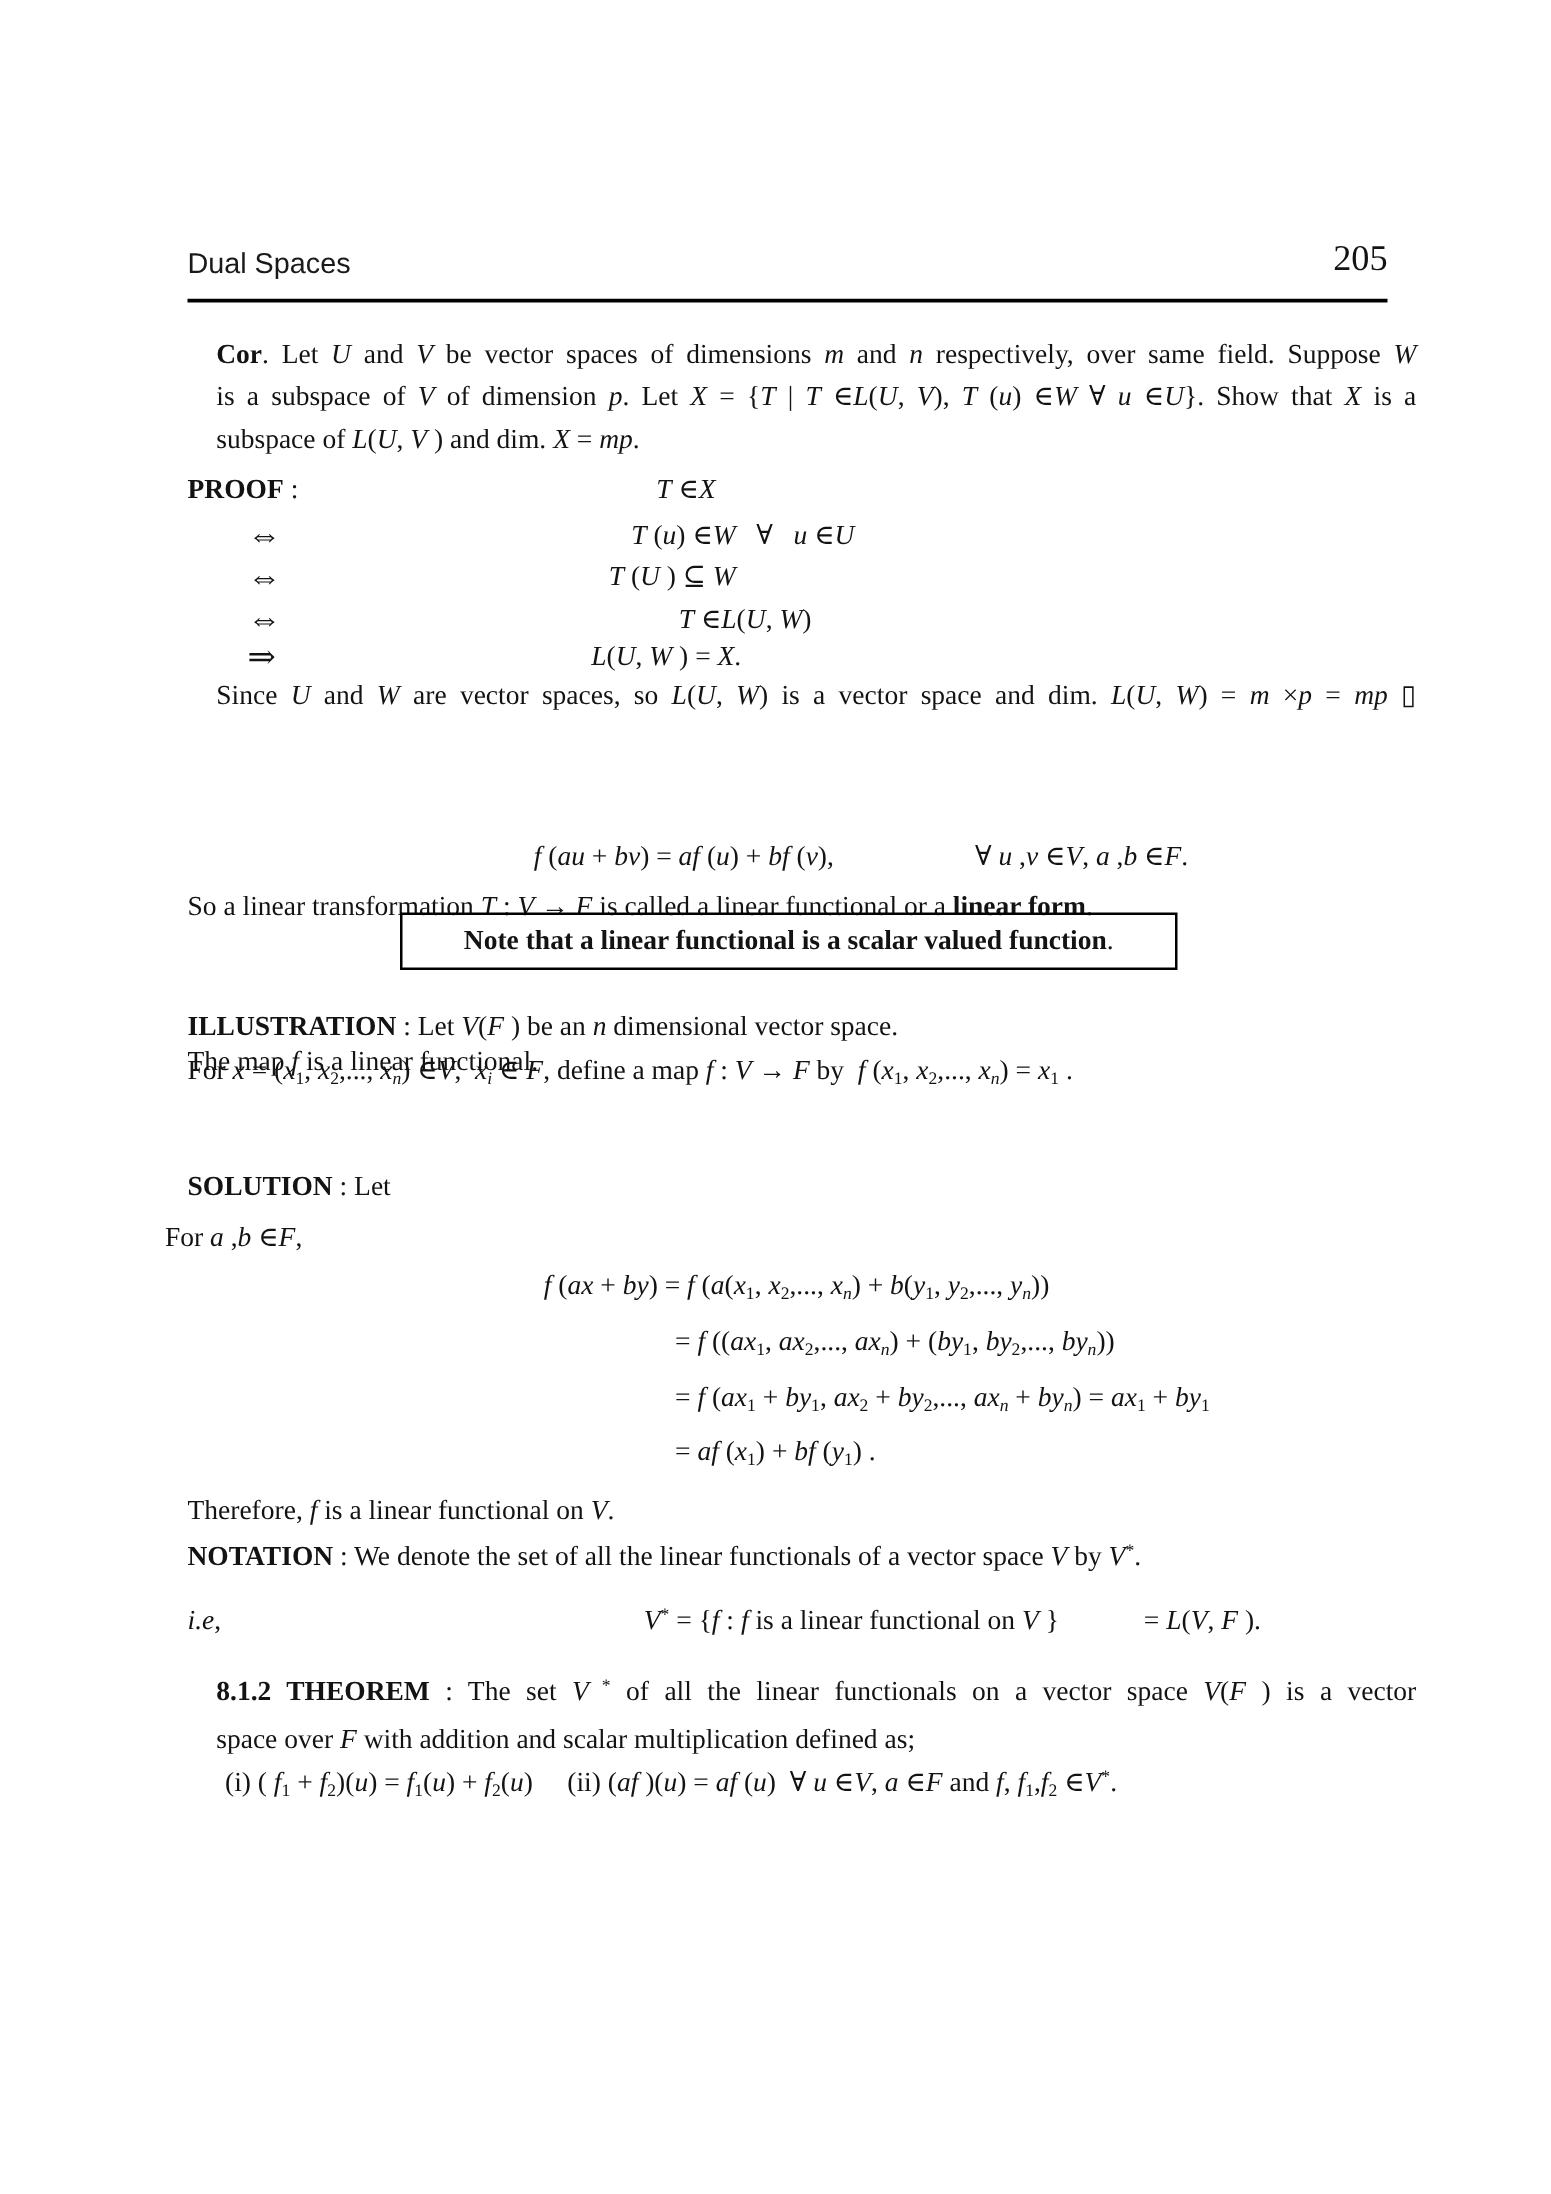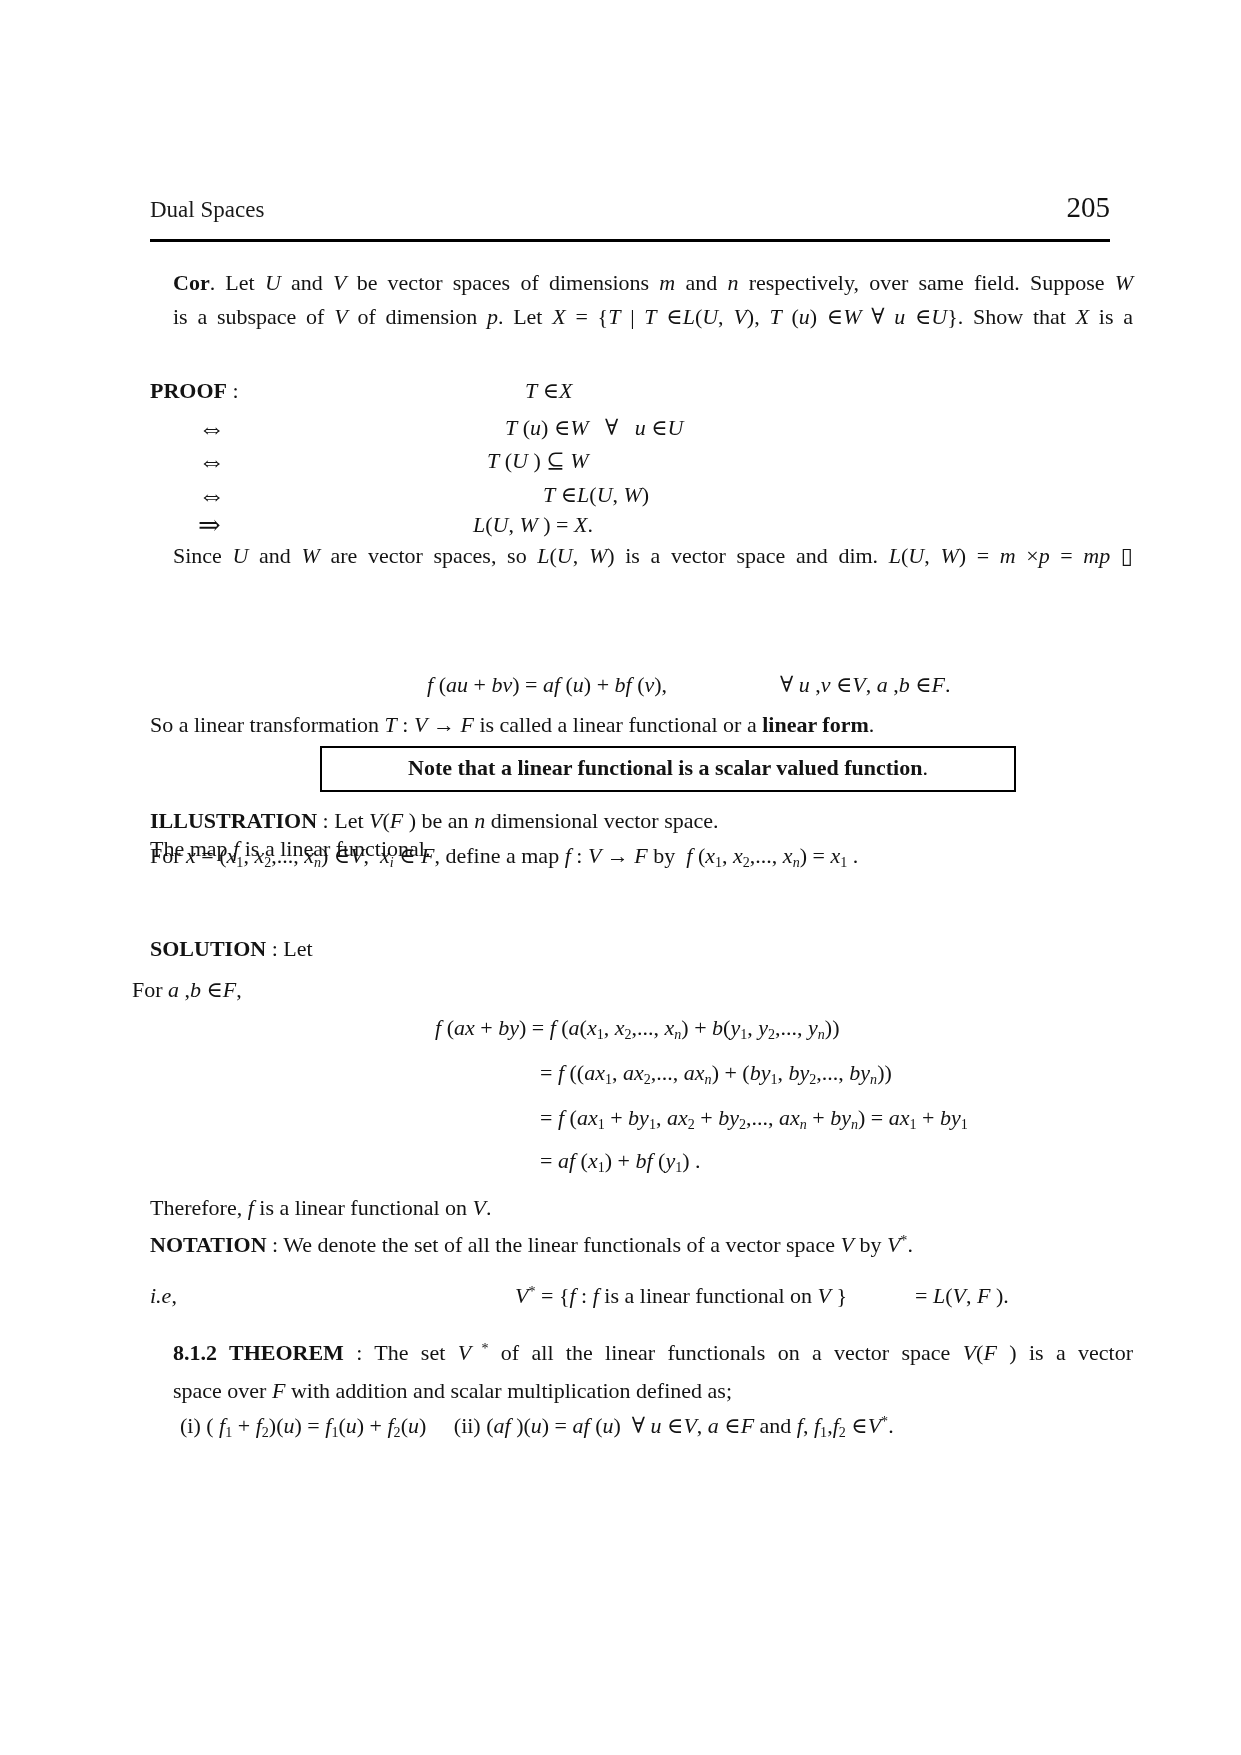--- a/index.html
+++ b/index.html
@@ -15,44 +15,45 @@
   .block{position:absolute;width:960px;margin-left:23px;}
   .jline{text-align:justify;text-align-last:justify;}
   .lh34{line-height:34px;}
   .lh39{line-height:39px;}
   .lh38{line-height:38px;}
   b{font-weight:bold;}
   i{font-style:italic;}
   sub{font-size:64%;line-height:0;vertical-align:-0.28em;}
   sup{font-size:64%;line-height:0;vertical-align:0.5em;}
   .hdr-title{
-    font-family:Liberation Serif, serif;
+    font-family:Liberation Sans, sans-serif;
     font-size:23px;color:#1a1a1a;line-height:28px;
   }
   .hdr-num{font-size:29px;line-height:28px;}
   .hrule{position:absolute;left:150px;top:239px;width:960px;height:3px;background:#000;}
   .arrow{font-size:27px;line-height:28px;}
   .notebox{
-    position:absolute;left:320px;top:746px;width:696px;
+    position:absolute;left:320px;top:730px;width:622px;
     box-sizing:border-box;border:2px solid #000;
     padding:6px 4px 8px 4px;text-align:center;line-height:28px;
   }
 </style>
 </head>
 <body>
 
 <div class="page">
 
   <div class="abs hdr-title" style="left:150px;top:196px">Dual Spaces</div>
   <div class="abs hdr-num" style="right:131px;top:193px">205</div>
   <div class="hrule"></div>
 
   <div class="block lh34" style="left:150px;top:266px">
     <div class="jline"><b>Cor</b>. Let <i>U</i> and <i>V</i> be vector spaces of dimensions <i>m</i> and <i>n</i> respectively, over same field. Suppose <i>W</i></div>
     <div class="jline">is a subspace of <i>V</i> of dimension <i>p</i>. Let <i>X</i> = {<i>T</i> | <i>T</i> ∈<i>L</i>(<i>U</i>, <i>V</i>), <i>T</i> (<i>u</i>) ∈<i>W</i> ∀ <i>u</i> ∈<i>U</i>}. Show that <i>X</i> is a</div>
+    <div>subspace of <i>L</i>(<i>U</i>, <i>V</i> )  and dim. <i>X</i> = <i>mp</i>.</div>
   </div>
 
   <div class="abs" style="left:150px;top:377px"><b>PROOF</b> :</div>
   <div class="abs" style="left:525px;top:377px"><i>T</i> ∈<i>X</i></div>
 
   <div class="abs arrow" style="left:198px;top:414px">⇔</div>
   <div class="abs" style="left:505px;top:414px"><i>T</i> (<i>u</i>) ∈<i>W</i> &nbsp; ∀ &nbsp; <i>u</i> ∈<i>U</i></div>
 
   <div class="abs arrow" style="left:198px;top:447px">⇔</div>
   <div class="abs" style="left:487px;top:447px"><i>T</i> (<i>U</i> ) ⊆ <i>W</i></div>

